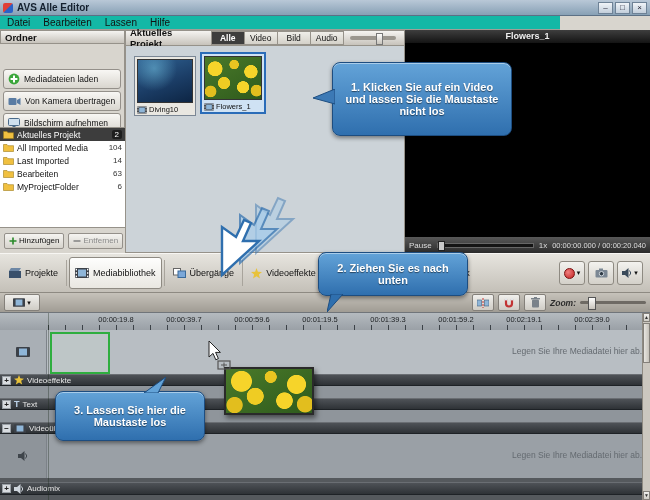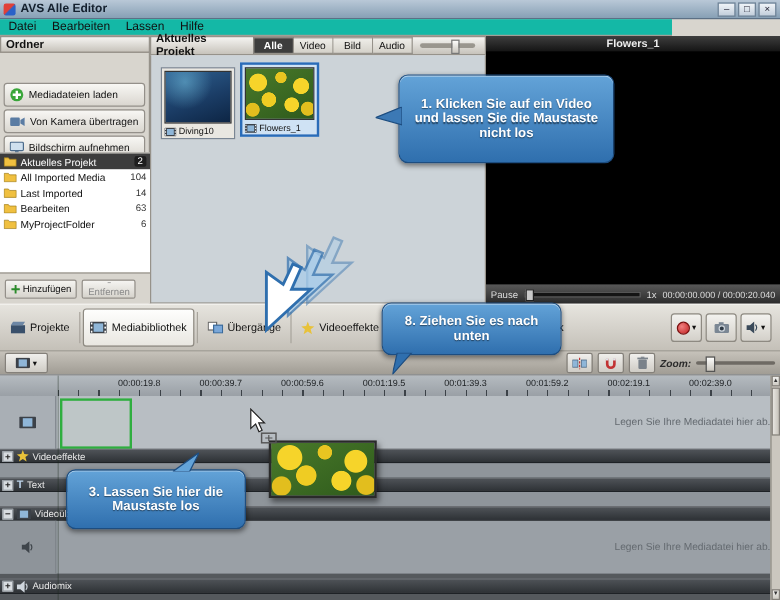--- a/index.html
+++ b/index.html
@@ -31,21 +31,21 @@
   .flist{position:absolute;left:0;top:97px;width:125px;height:100px;background:#fff;border-top:1px solid #96928a;}
   .frow{height:13px;display:flex;align-items:center;gap:3px;padding:0 3px;font-size:8.5px;}
   .frow .fname{flex:1;white-space:nowrap;overflow:hidden;}
   .frow .fcount{font-size:8px;color:#333;}
   .frow.sel{background:#3d3d3d;color:#fff;}
   .frow.sel .fcount{color:#fff;background:#1e1e1e;padding:0 3px;border-radius:2px;}
   .libfoot{position:absolute;left:0;top:197px;width:125px;height:26px;background:#d8d5ce;
     border-top:1px solid #96928a;display:flex;align-items:center;gap:4px;padding:0 4px;box-sizing:border-box;}
   .sbtn{height:14px;display:flex;align-items:center;gap:2px;background:linear-gradient(#f5f4f1,#d6d3cc);
     border:1px solid #94908a;border-radius:2px;font-size:8px;padding:0 4px;}
-  .sbtn.dis{color:#8a8a8a;flex-direction:column;}
+  .sbtn.dis{color:#8a8a8a;}
   
   .project{position:absolute;left:125px;top:30px;width:280px;height:223px;}
   .project .phead{position:absolute;left:0;top:0;width:280px;height:16px;display:flex;align-items:center;gap:6px;}
   .ftabs{display:flex;margin-left:6px;}
   .ftab{min-width:24px;text-align:center;font-weight:normal;font-size:8.5px;padding:1px 4px;
     border:1px solid #96928a;border-left:none;background:linear-gradient(#efeee9,#d4d1c9);}
   .ftab:first-child{border-left:1px solid #96928a;}
   .ftab.on{background:#3d3d3d;color:#fff;font-weight:bold;}
   .zslide{margin-left:auto;margin-right:4px;width:52px;height:4px;background:#9a968e;border-radius:2px;position:relative;}
   .zslide .knob{position:absolute;top:-3px;left:26px;width:5px;height:10px;background:linear-gradient(#fdfdfc,#c8c4bc);border:1px solid #777;}
@@ -519,21 +519,21 @@
     <svg class="tail" style="left:-20px;top:26px;" width="22" height="16" viewBox="0 0 22 16">
         <polygon points="0,9 22,0 22,15" fill="#3c79b5" stroke="#1d4d80" stroke-width="1"></polygon>
       </svg>
     <span>1. Klicken Sie auf ein Video und lassen Sie die Maustaste nicht los</span>
   </div>
 
   <div class="callout" style="left:318px;top:252px;width:150px;height:44px;">
     <svg class="tail" style="left:8px;bottom:-17px;" width="18" height="18" viewBox="0 0 18 18">
         <polygon points="0,18 4,0 16,0" fill="#2f6fae" stroke="#1d4d80" stroke-width="1"></polygon>
       </svg>
-    <span>8. Ziehen Sie es nach unten</span>
+    <span>2. Ziehen Sie es nach unten</span>
   </div>
 
   <div class="callout" style="left:55px;top:391px;width:150px;height:50px;">
     <svg class="tail" style="top:-15px;left:88px;" width="22" height="16" viewBox="0 0 22 16">
         <polygon points="0,16 22,0 14,16" fill="#63a3d8" stroke="#1d4d80" stroke-width="1"></polygon>
       </svg>
     <span>3. Lassen Sie hier die Maustaste los</span>
   </div>
 
 </div>

